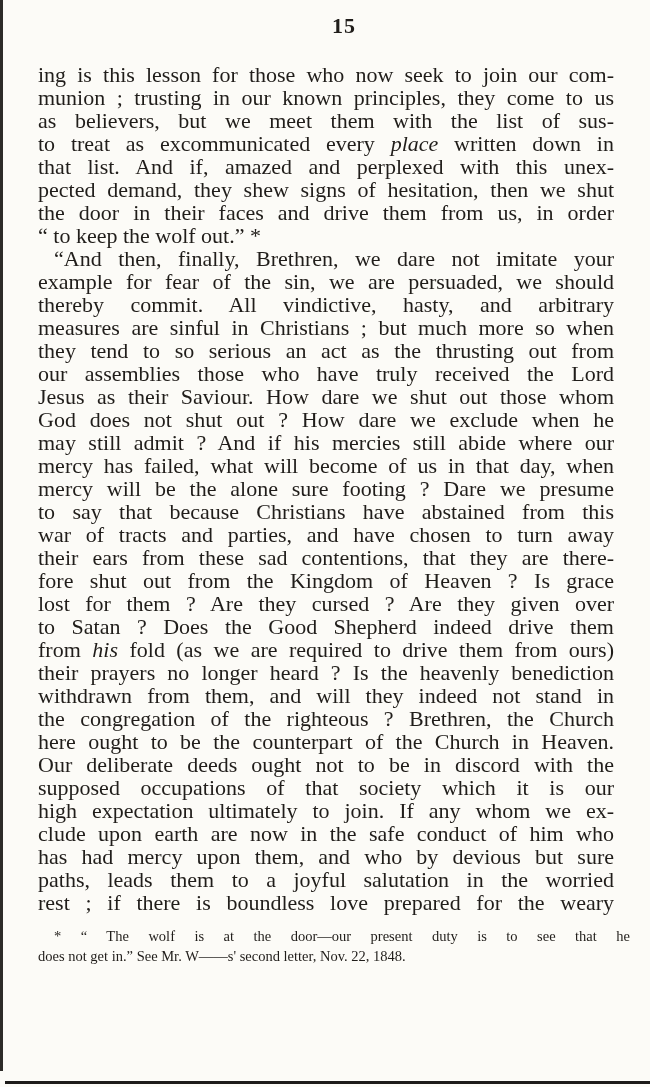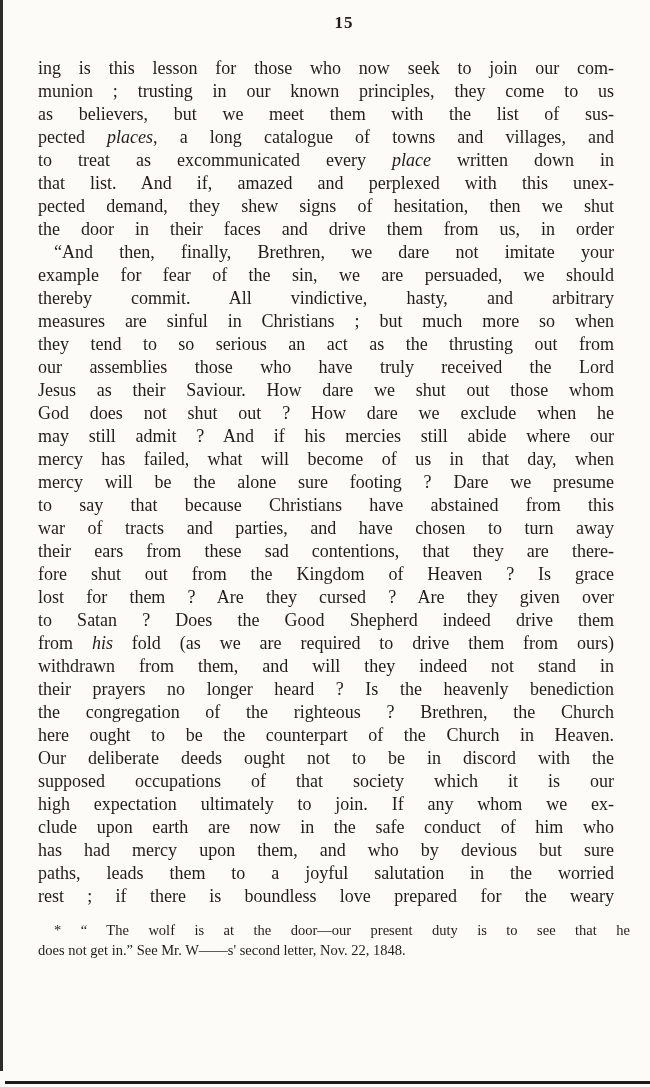--- a/index.html
+++ b/index.html
@@ -11,28 +11,28 @@
   .page {
     position: relative;
     width: 650px; height: 1087px;
     background: #fcfbf7;
     color: #201d1a;
     overflow: hidden;
   }
   .page-number {
     text-align: center;
     padding-top: 13px;
-    font-size: 17px;
+    font-size: 22px;
     font-weight: bold;
     letter-spacing: 1px;
     padding-left: 38px;
   }
   .body-text {
     margin: 24px 36px 8px 38px;
-    font-size: 18px;
+    font-size: 22px;
     line-height: 23px;
   }
   .line {
     text-align: justify;
     text-align-last: justify;
     white-space: normal;
   }
   .line.no-justify { text-align-last: left; }
   .line.indent { text-indent: 16px; }
   .footnote {
@@ -59,47 +59,47 @@
 
 <div class="page">
 
   <div class="page-number">15</div>
 
   <div class="body-text">
     <div class="paragraph">
         <div class="line">ing is this lesson for those who now seek to join our com-</div>
         <div class="line">munion ; trusting in our known principles, they come to us</div>
         <div class="line">as believers, but we meet them with the list of sus-</div>
-        <div class="line">pected <i>places</i>, a long catalogue of towns and villages, and</div>
         <div class="line">to treat as excommunicated every <i>place</i> written down in</div>
         <div class="line">that list.  And if, amazed and perplexed with this unex-</div>
         <div class="line">pected demand, they shew signs of hesitation, then we shut</div>
         <div class="line">the door in their faces and drive them from us, in order</div>
+        <div class="line no-justify">“ to keep the wolf out.” *</div>
       </div>
     <div class="paragraph">
         <div class="line indent">“And then, finally, Brethren, we dare not imitate your</div>
         <div class="line">example for fear of the sin, we are persuaded, we should</div>
         <div class="line">thereby commit.  All vindictive, hasty, and arbitrary</div>
         <div class="line">measures are sinful in Christians ;  but much more so when</div>
         <div class="line">they tend to so serious an act as the thrusting out from</div>
         <div class="line">our assemblies those who have truly received the Lord</div>
         <div class="line">Jesus as their Saviour.  How dare we shut out those whom</div>
         <div class="line">God does not shut out ?   How dare we exclude when he</div>
         <div class="line">may still admit ?  And if his mercies still abide where our</div>
         <div class="line">mercy has failed, what will become of us in that day, when</div>
         <div class="line">mercy will be the alone sure footing ?   Dare we presume</div>
         <div class="line">to say that because Christians have abstained from this</div>
         <div class="line">war of tracts and parties, and have chosen to turn away</div>
         <div class="line">their ears from these sad contentions, that they are there-</div>
         <div class="line">fore shut out from the Kingdom of Heaven ?  Is grace</div>
         <div class="line">lost for them ?   Are they cursed ?   Are they given over</div>
         <div class="line">to Satan ?   Does the Good Shepherd indeed drive them</div>
         <div class="line">from <i>his</i> fold (as we are required to drive them from ours)</div>
+        <div class="line">their prayers no longer heard ?   Is the heavenly benediction</div>
         <div class="line">withdrawn from them, and will they indeed not stand in</div>
-        <div class="line">their prayers no longer heard ?   Is the heavenly benediction</div>
         <div class="line">the congregation of the righteous ?  Brethren, the Church</div>
         <div class="line">here ought to be the counterpart of the Church in Heaven.</div>
         <div class="line">Our deliberate deeds ought not to be in discord with the</div>
         <div class="line">supposed occupations of that society which it is our</div>
         <div class="line">high expectation ultimately to join.  If any whom we ex-</div>
         <div class="line">clude upon earth are now in the safe conduct of him who</div>
         <div class="line">has had mercy upon them, and who by devious but sure</div>
         <div class="line">paths, leads them to a joyful salutation in the worried</div>
         <div class="line">rest ;  if there is boundless love prepared for the weary</div>
       </div>

